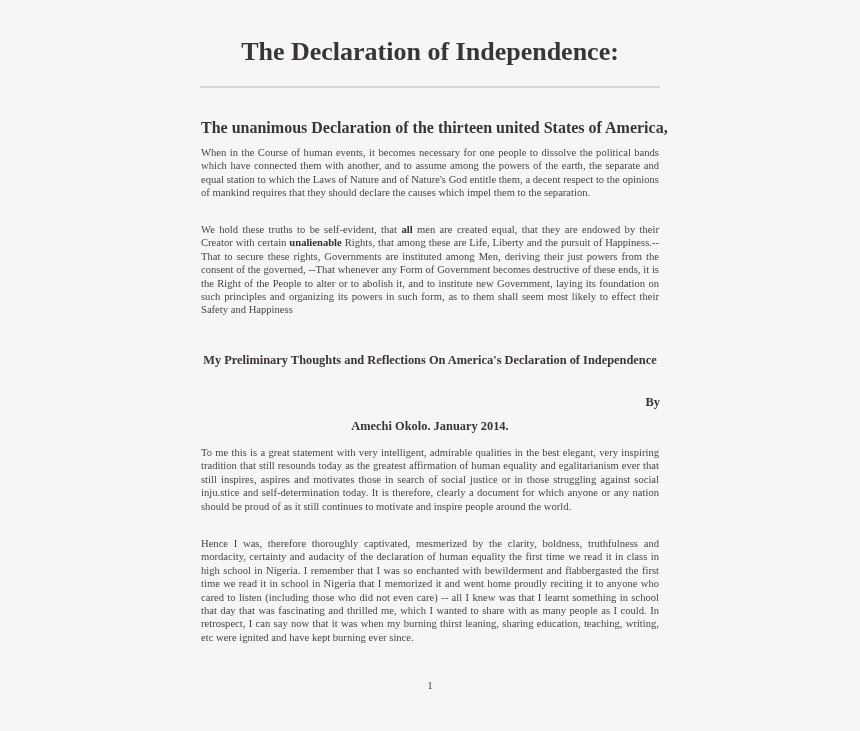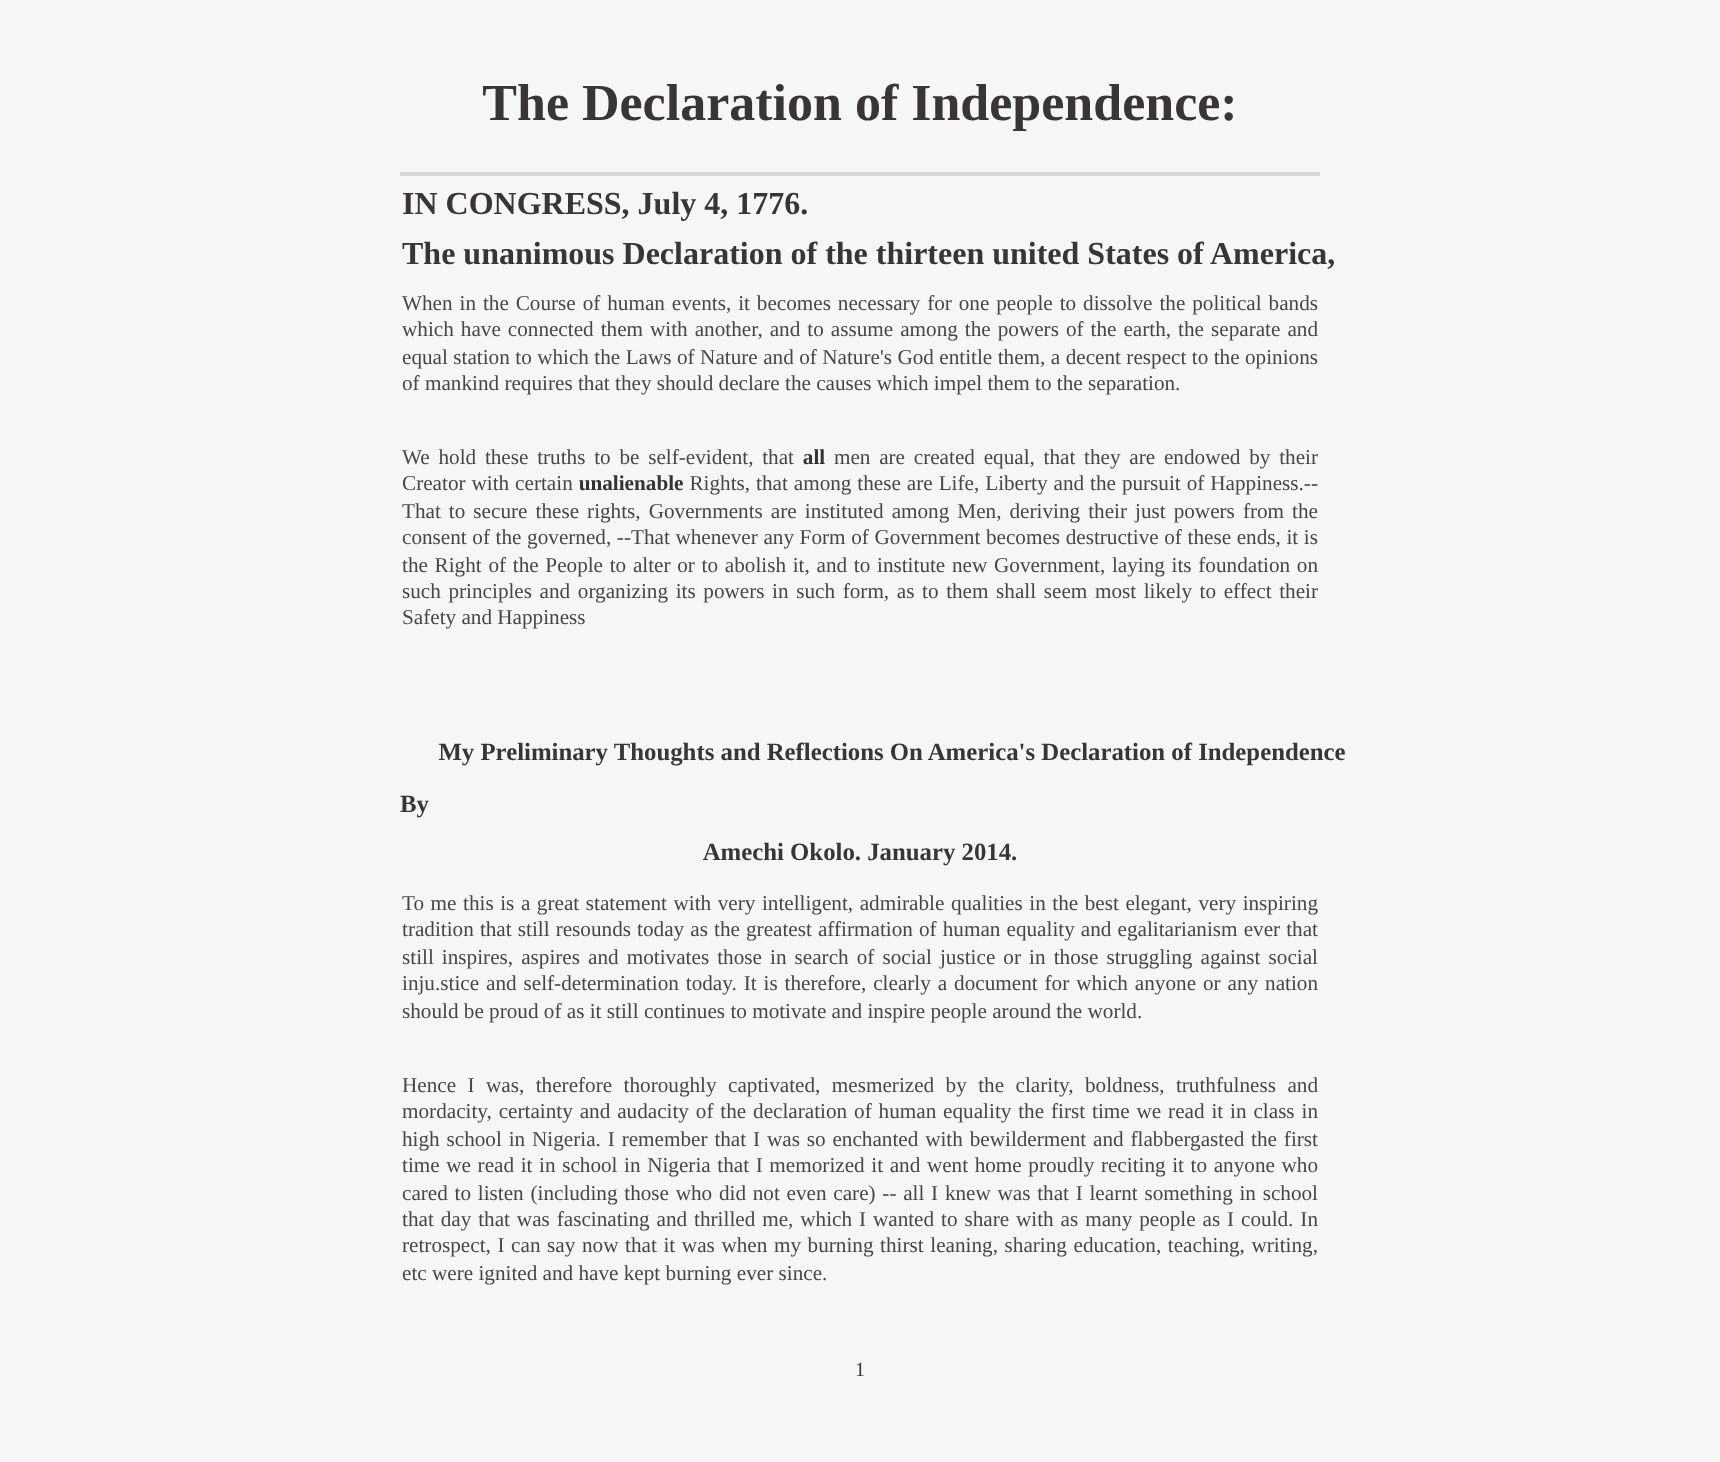--- a/index.html
+++ b/index.html
@@ -71,28 +71,28 @@
     .p1 { top: 146px; }
     .p2 { top: 223px; }
     .essay-title {
       position: absolute;
       left: 200px; width: 460px;
       top: 352px;
       text-align: center;
       font-weight: bold;
       font-size: 12.4px;
       line-height: 16px;
-      margin: 16px;
+      margin: 0;
       color: #3a3535;
     }
     .by {
       position: absolute;
       left: 200px; width: 460px;
       top: 394px;
-      text-align: left;
+      text-align: right;
       font-weight: bold;
       font-size: 12.4px;
       line-height: 16px;
       margin: 0;
       color: #3a3535;
     }
     .author {
       position: absolute;
       left: 200px; width: 460px;
       top: 418px;
@@ -117,21 +117,20 @@
   </style>
 </head>
 <body>
 
 <div class="page">
 
   <h1 class="doc-title">The Declaration of Independence:</h1>
 
   <div class="rule"></div>
 
-  <h2 class="congress">IN CONGRESS, July 4, 1776.</h2>
 
   <h3 class="unanimous">The unanimous Declaration of the thirteen united States of America,</h3>
 
   <p class="para p1">When in the Course of human events, it becomes necessary for one people to dissolve the political bands which have connected them with another, and to assume among the powers of the earth, the separate and equal station to which the Laws of Nature and of Nature's God entitle them, a decent respect to the opinions of mankind requires that they should declare the causes which impel them to the separation.</p>
 
   <p class="para p2"><span>We hold these truths to be self-evident, that </span><b>all</b><span> men are created equal, that they are endowed by their Creator with certain </span><b>unalienable</b><span> Rights, that among these are Life, Liberty and the pursuit of Happiness.--That to secure these rights, Governments are instituted among Men, deriving their just powers from the consent of the governed, --That whenever any Form of Government becomes destructive of these ends, it is the Right of the People to alter or to abolish it, and to institute new Government, laying its foundation on such principles and organizing its powers in such form, as to them shall seem most likely to effect their Safety and Happiness</span></p>
 
   <h3 class="essay-title">My Preliminary Thoughts and Reflections On America's Declaration of Independence</h3>
 
   <div class="by">By</div>

